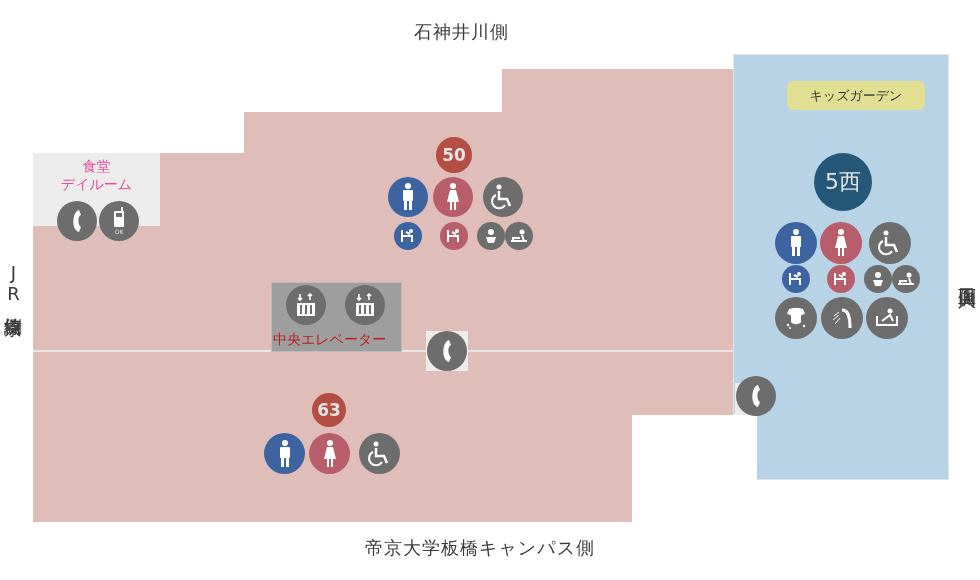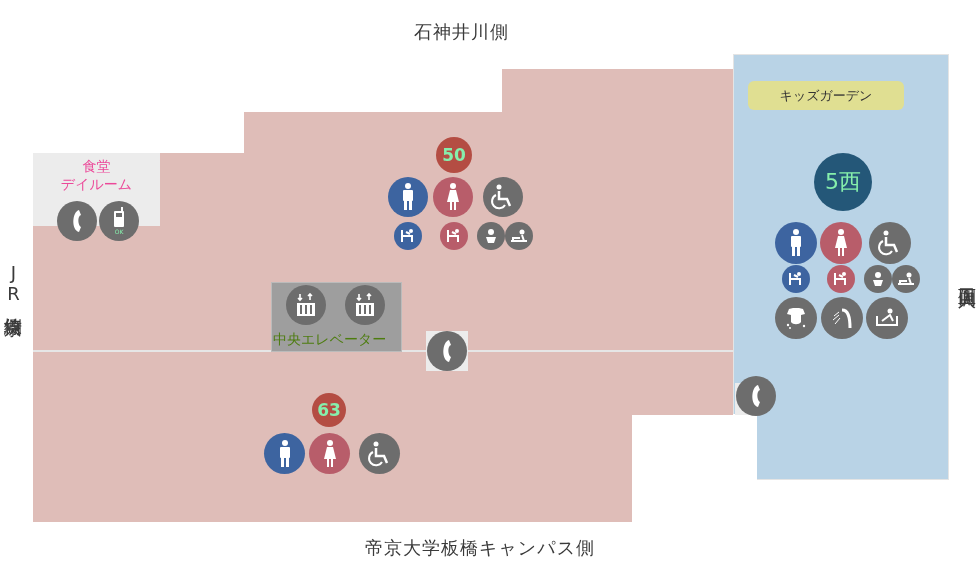--- a/index.html
+++ b/index.html
@@ -8,35 +8,35 @@
     background: #ffffff; font-family: "DejaVu Sans", sans-serif; color: #333;
   }
   .abs { position: absolute; }
   .pink { background: #dfbdb8; }
   .blue { background: #b9d3e6; }
   .grey-room { background: #ececec; }
   .side-label { font-size: 18px; color: #3a3a3a; letter-spacing: 1px; }
   .vert { writing-mode: vertical-rl; text-orientation: upright; font-size: 18px; color: #3a3a3a; letter-spacing: 0px; }
   .circle {
     position: absolute; border-radius: 50%;
-    display: flex; align-items: center; justify-content: center; color: #86efac;
+    display: flex; align-items: center; justify-content: center; color: #e5e5e5;
   }
   .c-male { background: #3d64a0; }
   .c-female { background: #b85d6a; }
   .c-grey { background: #6d6d6d; }
   .c-num { background: #b44d43; font-weight: bold; font-size: 17px; }
   .c-navy { background: #245778; font-size: 22px; }
   .circle svg { display: block; }
   .room-label { font-size: 14px; color: #ec4899; text-align: center; line-height: 18px; font-family: Liberation Serif, serif; }
   .kids-badge {
     background: #e0df92; border-radius: 6px; font-size: 13px; color: #333;
     display: flex; align-items: center; justify-content: center;
   }
   .elev-box { background: #9e9e9e; border: 1px solid #bbb; }
-  .elev-label { font-size: 14px; color: #4d7c0f; white-space: nowrap; }
+  .elev-label { font-size: 14px; color: #b91c1c; white-space: nowrap; }
   .hline { background: #e6e6e6; height: 2px; }
 </style>
 </head>
 <body>
 
 <div class="abs side-label" style="left:414px; top:20px;">石神井川側</div>
 <div class="abs side-label" style="left:365px; top:536px;">帝京大学板橋キャンパス側</div>
 <div class="abs vert" style="left:1px; top:262px;">JR埼京線側</div>
 <div class="abs vert" style="left:955px; top:275px;">正面入口側</div>
 
@@ -164,21 +164,21 @@
 <div class="circle c-grey" style="left:359px; top:433px; width:41px; height:41px;">
   <svg width="26" height="26" viewBox="0 0 26 26">
       <circle cx="9" cy="3" r="2.5" fill="#fff"></circle>
       <path d="M9 7 V15 H17 L20 22" stroke="#fff" stroke-width="2.5" fill="none"></path>
       <path d="M6 11 A7 7 0 1 0 15 21" stroke="#fff" stroke-width="2" fill="none"></path>
     </svg>
 </div>
 
 <div class="abs blue" style="left:733px; top:54px; width:216px; height:426px; border:1px solid #e4e4e4; box-sizing:border-box;"></div>
 <div class="abs blue" style="left:733px; top:414px; width:24px; height:66px; background:#ffffff;"></div>
-<div class="abs kids-badge" style="left:748px; top:81px; width:156px; height:29px;">キッズガーデン</div>
+<div class="abs kids-badge" style="left:787px; top:81px; width:138px; height:29px;">キッズガーデン</div>
 <div class="circle c-navy" style="left:814px; top:153px; width:58px; height:58px;">5西</div>
 
 <div class="circle c-male" style="left:775px; top:222px; width:42px; height:42px;">
   <svg width="14" height="28" viewBox="0 0 14 28">
       <circle cx="7" cy="3" r="3" fill="#fff"></circle>
       <rect x="2" y="7" width="10" height="11" rx="1" fill="#fff"></rect>
       <rect x="3" y="17" width="3" height="10" fill="#fff"></rect>
       <rect x="8" y="17" width="3" height="10" fill="#fff"></rect>
     </svg>
 </div>

